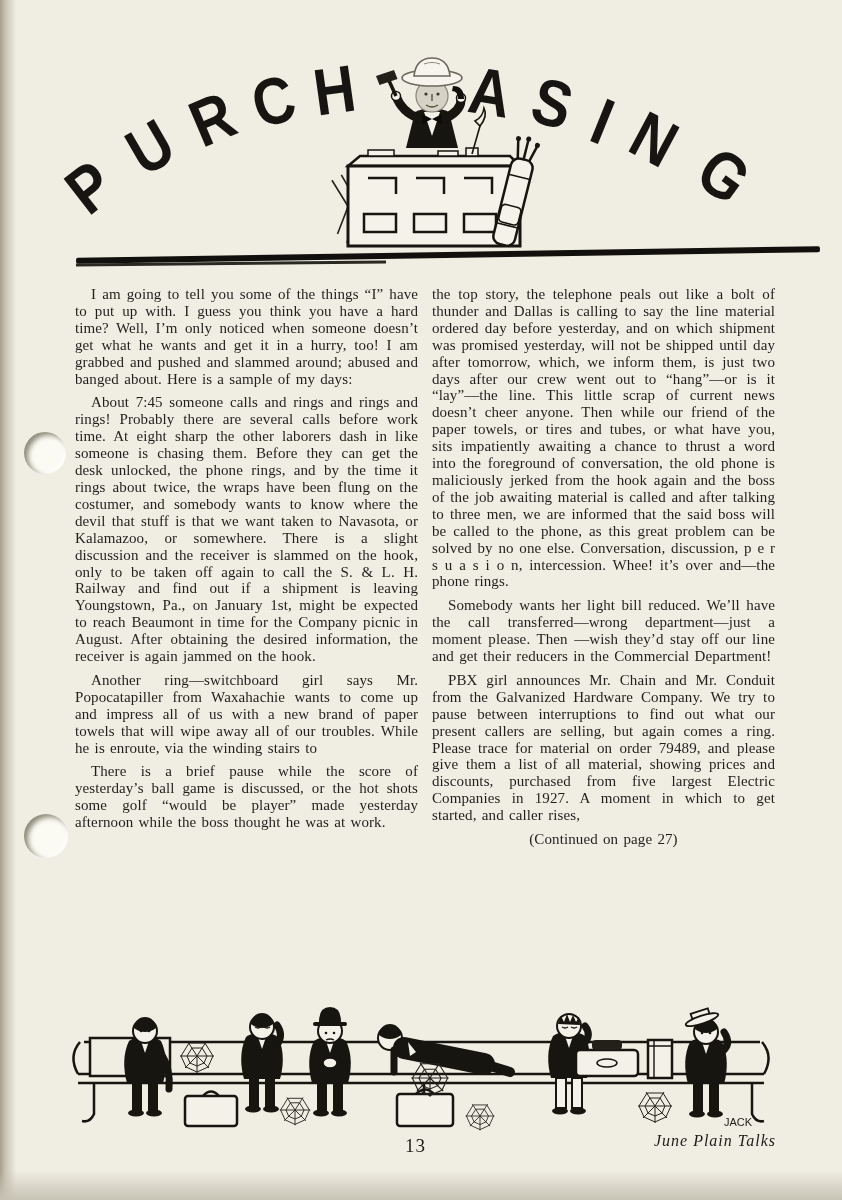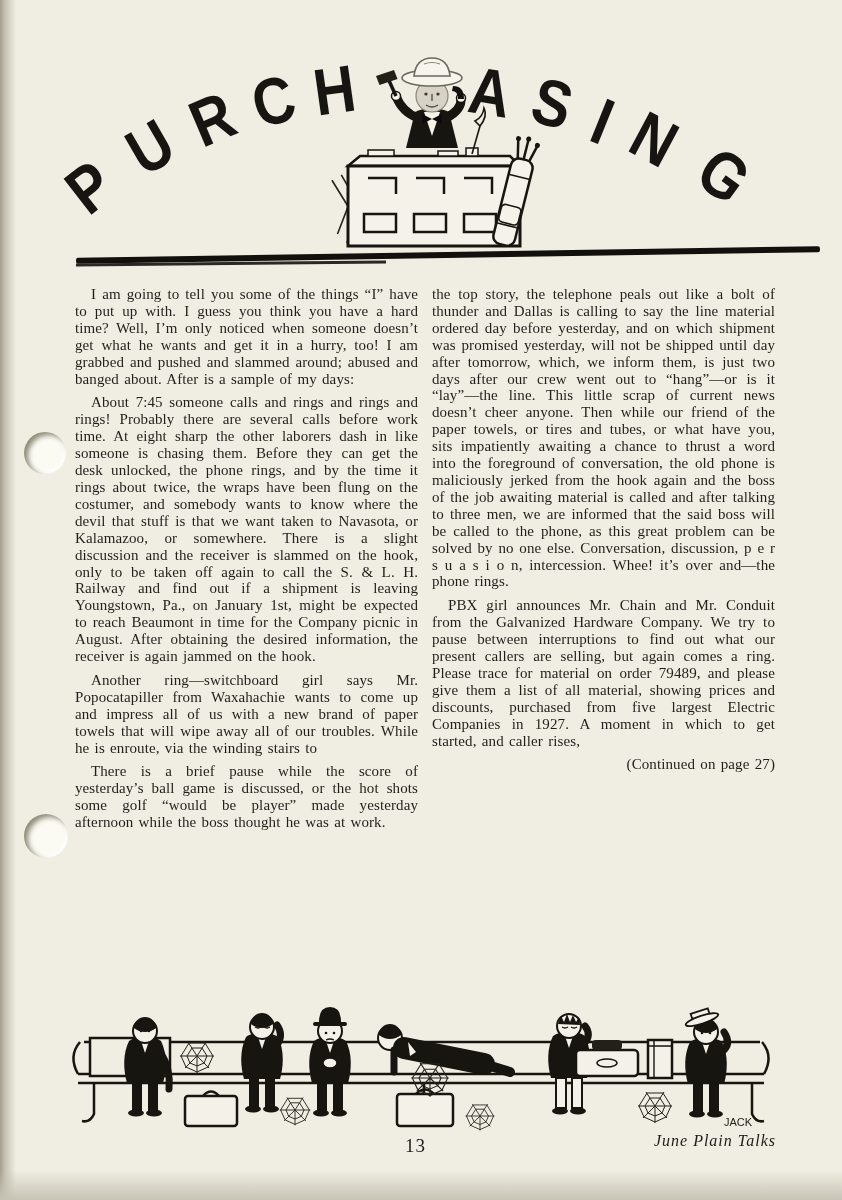--- a/index.html
+++ b/index.html
@@ -38,21 +38,21 @@
     background:#2a2822;transform:rotate(-0.6deg);}
 
   .header-art{position:absolute;left:320px;top:56px;width:225px;height:200px;z-index:3;}
 
   
   .columns{position:absolute;left:75px;top:286px;width:701px;display:flex;gap:14px;}
   .col{width:343px;text-align:justify;font-size:15px;line-height:16.9px;
     letter-spacing:.1px;word-spacing:1.4px;color:#211f1c;}
   .col p{margin:0 0 7px 0;text-indent:16px;}
   .col p.no-indent{text-indent:0;}
-  .continued{text-align:right;text-indent:0;margin-top:1px;}
+  .continued{text-align:center;text-indent:0;margin-top:1px;}
 
   .bench-art{position:absolute;left:64px;top:986px;width:712px;height:150px;}
 
   .footer{position:absolute;left:75px;top:1132px;width:701px;height:30px;font-size:19px;}
   .page-num{position:absolute;left:330px;top:3px;letter-spacing:1px;}
   .pub-name{position:absolute;right:0;top:0;font-style:italic;font-size:16px;letter-spacing:1px;}
 </style>
 </head>
 <body>
 
@@ -131,27 +131,28 @@
     <circle cx="106" cy="38" r="1.6" fill="#3a372f"></circle>
       <circle cx="118" cy="38" r="1.6" fill="#3a372f"></circle>
     <path d="M112,38 l0,7 M106,49 q6,4 12,0" stroke="#4d493f" stroke-width="1.3" fill="none"></path>
     <ellipse cx="112" cy="22" rx="30" ry="8" fill="#f6f4ec" stroke="#6b675c" stroke-width="1.6"></ellipse>
     <path d="M94,20 q2,-18 18,-18 q16,0 18,18 z" fill="#f6f4ec" stroke="#6b675c" stroke-width="1.6"></path>
     <path d="M104,8 q8,-3 16,0" stroke="#8a857a" stroke-width="1.2" fill="none"></path>
   </svg>
 
   <main class="columns">
     <section class="col">
-      <p>I am going to tell you some of the things “I” have to put up with. I guess you think you have a hard time? Well, I’m only noticed when someone doesn’t get what he wants and get it in a hurry, too! I am grabbed and pushed and slammed around; abused and banged about. After is a sample of my days:</p>
+      <p>I am going to tell you some of the things “I” have to put up with. I guess you think you have a hard time? Well, I’m only noticed when someone doesn’t get what he wants and get it in a hurry, too! I am grabbed and pushed and slammed around; abused and banged about. Here is a sample of my days:</p>
       <p>About 7:45 someone calls and rings and rings and rings! Probably there are several calls before work time. At eight sharp the other laborers dash in like someone is chasing them. Before they can get the desk unlocked, the phone rings, and by the time it rings about twice, the wraps have been flung on the costumer, and somebody wants to know where the devil that stuff is that we want taken to Navasota, or Kalamazoo, or somewhere. There is a slight discussion and the receiver is slammed on the hook, only to be taken off again to call the S. &amp; L. H. Railway and find out if a shipment is leaving Youngstown, Pa., on January 1st, might be expected to reach Beaumont in time for the Company picnic in August. After obtaining the desired information, the receiver is again jammed on the hook.</p>
       <p>Another ring—switchboard girl says Mr. Popocatapiller from Waxahachie wants to come up and impress all of us with a new brand of paper towels that will wipe away all of our troubles. While he is enroute, via the winding stairs to</p>
       <p>There is a brief pause while the score of yesterday’s ball game is discussed, or the hot shots some golf “would be player” made yesterday afternoon while the boss thought he was at work.</p>
     </section>
     <section class="col">
       <p class="no-indent">the top story, the telephone peals out like a bolt of thunder and Dallas is calling to say the line material ordered day before yesterday, and on which shipment was promised yesterday, will not be shipped until day after tomorrow, which, we inform them, is just two days after our crew went out to “hang”—or is it “lay”—the line. This little scrap of current news doesn’t cheer anyone. Then while our friend of the paper towels, or tires and tubes, or what have you, sits impatiently awaiting a chance to thrust a word into the foreground of conversation, the old phone is maliciously jerked from the hook again and the boss of the job awaiting material is called and after talking to three men, we are informed that the said boss will be called to the phone, as this great problem can be solved by no one else. Conversation, discussion, p e r s u a s i o n, intercession. Whee! it’s over and—the phone rings.</p>
+      <p>Somebody wants her light bill reduced. We’ll have the call transferred—wrong department—just a moment please. Then —wish they’d stay off our line and get their reducers in the Commercial Department!</p>
       <p>PBX girl announces Mr. Chain and Mr. Conduit from the Galvanized Hardware Company. We try to pause between interruptions to find out what our present callers are selling, but again comes a ring. Please trace for material on order 79489, and please give them a list of all material, showing prices and discounts, purchased from five largest Electric Companies in 1927. A moment in which to get started, and caller rises,</p>
       <div class="continued">(Continued on page 27)</div>
     </section>
   </main>
 
   <svg class="bench-art" viewBox="0 0 712 150">
     <defs>
       <g id="web">
         <g stroke="#24221c" stroke-width="1" fill="none">
           <path d="M0,0 L17,0 M0,0 L12,12 M0,0 L0,17 M0,0 L-12,12 M0,0 L-17,0 M0,0 L-9,-14 M0,0 L9,-14"></path>

